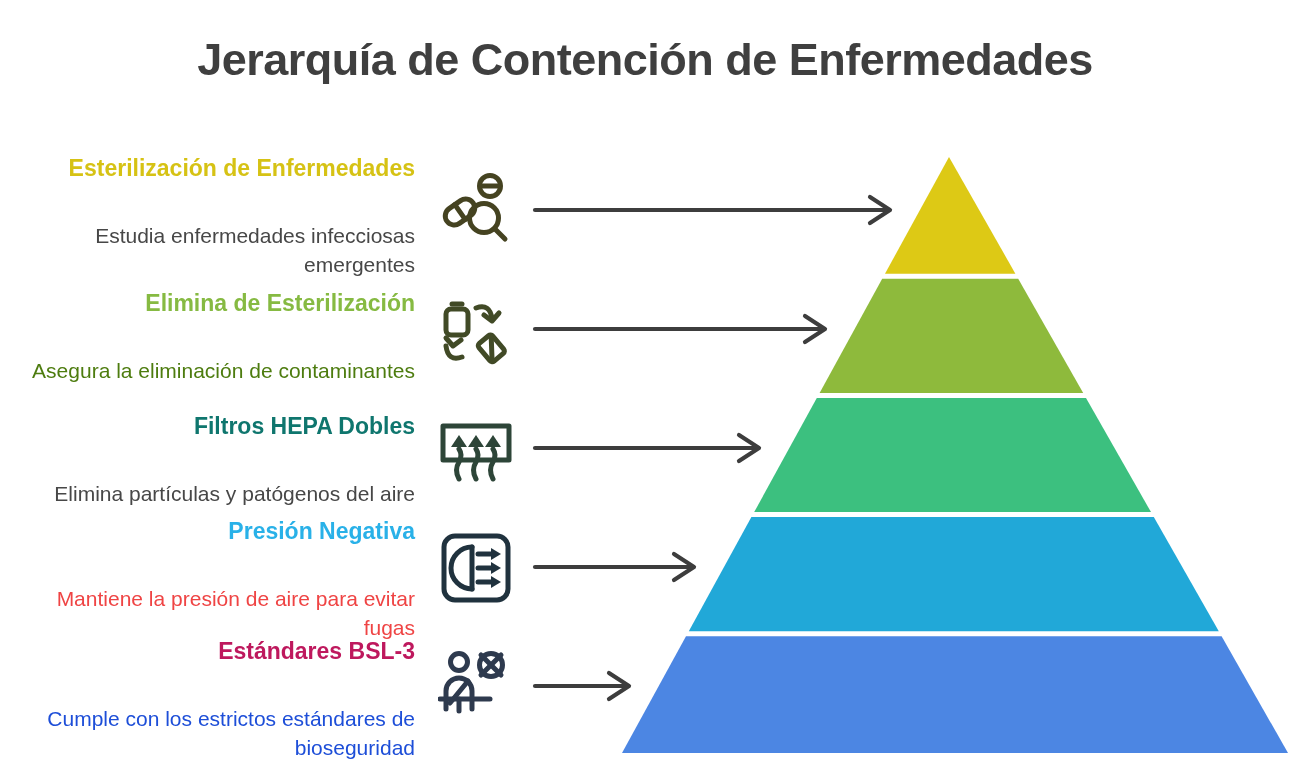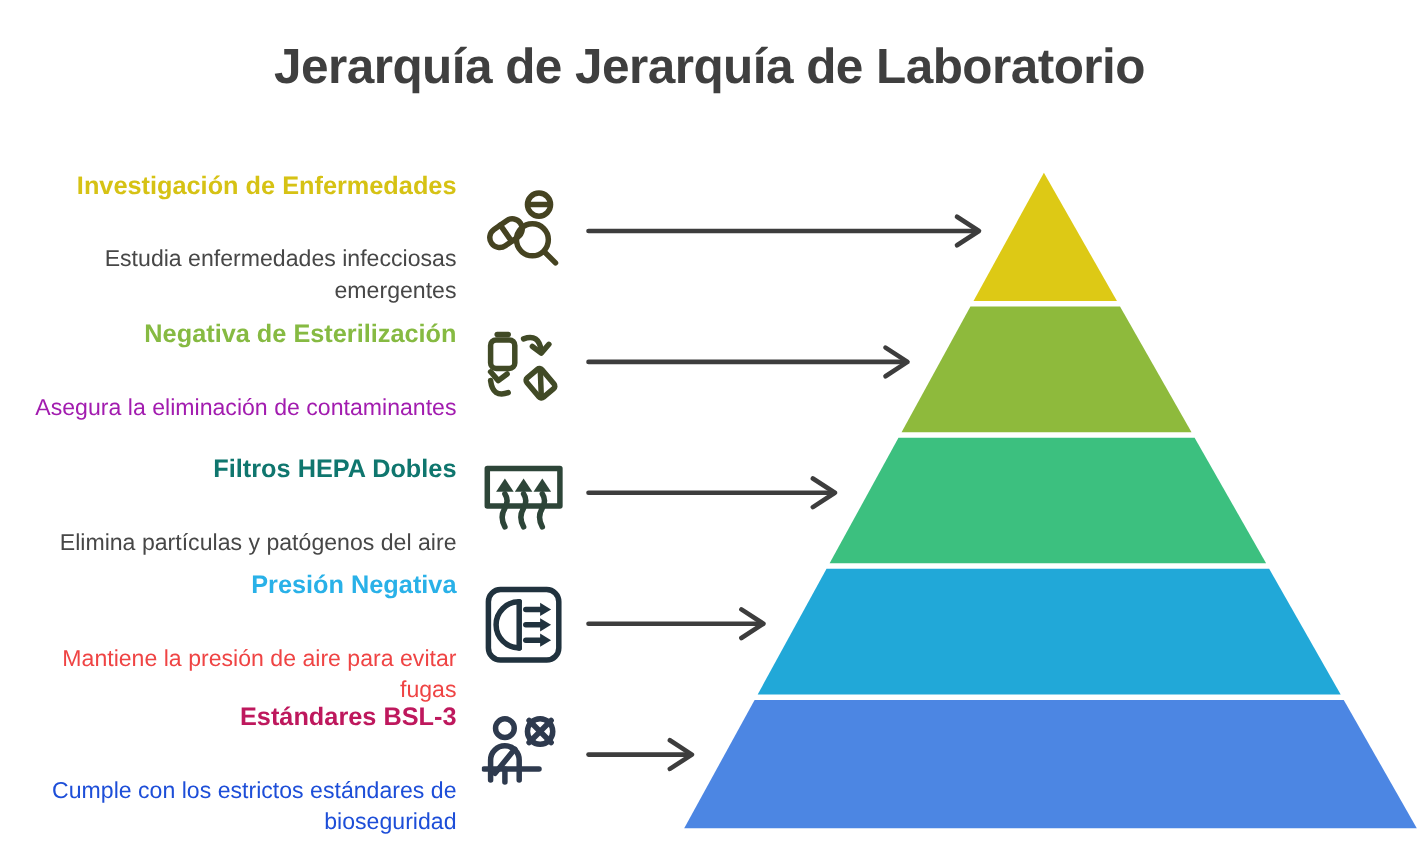--- a/index.html
+++ b/index.html
@@ -18,21 +18,21 @@
   .row-1{top:155px;} .row-2{top:290px;} .row-3{top:413px;} .row-4{top:518px;} .row-5{top:638px;}
   .icon{position:absolute;left:438px;width:76px;height:76px;display:block;}
   .icon-1{top:172px;} .icon-2{top:295px;} .icon-3{top:411px;} .icon-4{top:530px;} .icon-5{top:647px;}
   .icon svg{width:76px;height:76px;display:block;}
 </style>
 </head>
 <body>
 
 <div class="canvas">
 
-  <h1 class="title" style="color: rgb(63, 63, 63);">Jerarquía de Jerarquía de Laboratorio</h1>
+  <h1 class="title" style="color: rgb(63, 63, 63);">Jerarquía de Contención de Enfermedades</h1>
 
   <svg id="diagram-svg" viewBox="0 0 1290 765">
       <polygon points="949.0,157.0 1015.4,273.7 885.0,273.7" fill="#ddc915"></polygon>
       <polygon points="882.2,278.7 1018.2,278.7 1083.2,392.9 819.6,392.9" fill="#8eba3c"></polygon>
       <polygon points="816.8,397.9 1086.0,397.9 1151.0,512.1 754.2,512.1" fill="#3cc07f"></polygon>
       <polygon points="751.4,517.1 1153.8,517.1 1218.8,631.3 688.8,631.3" fill="#21a8d8"></polygon>
       <polygon points="686.0,636.3 1221.6,636.3 1288.0,753.0 622.0,753.0" fill="#4c86e3"></polygon>
       <g stroke="#3d3d3d" fill="none" stroke-width="4.2" stroke-linecap="round" stroke-linejoin="round">
         <line x1="535" y1="210" x2="888" y2="210"></line>
         <polyline points="870,197 890,210 870,223"></polyline>
@@ -49,39 +49,39 @@
         <line x1="535" y1="567" x2="692" y2="567"></line>
         <polyline points="674,554 694,567 674,580"></polyline>
       </g>
       <g stroke="#3d3d3d" fill="none" stroke-width="4.2" stroke-linecap="round" stroke-linejoin="round">
         <line x1="535" y1="686" x2="627" y2="686"></line>
         <polyline points="609,673 629,686 609,699"></polyline>
       </g>
     </svg>
 
   <div class="row row-1">
-    <span class="label" style="color: rgb(214, 194, 20);">Investigación de Enfermedades</span>
+    <span class="label" style="color: rgb(214, 194, 20);">Esterilización de Enfermedades</span>
     <div class="desc" style="color: rgb(71, 71, 71);">Estudia enfermedades infecciosas emergentes</div>
   </div>
   <span class="icon icon-1" style="color: rgb(69, 67, 33);">
     <svg viewBox="0 0 76 76" fill="none" stroke="currentColor" stroke-width="5" stroke-linecap="round" stroke-linejoin="round">
       <g transform="rotate(-35 22 40)">
         <rect x="6" y="31" width="32" height="18" rx="9"></rect>
         <line x1="22" y1="31" x2="22" y2="49"></line>
       </g>
       <circle cx="52" cy="14" r="10.5"></circle>
       <line x1="43" y1="14" x2="61" y2="14"></line>
       <circle cx="46" cy="46" r="14.5"></circle>
       <line x1="57" y1="57" x2="67" y2="67"></line>
     </svg>
   </span>
 
   <div class="row row-2">
-    <span class="label" style="color: rgb(134, 186, 66);">Negativa de Esterilización</span>
-    <div class="desc" style="color: #a21caf; padding-left: 28px;">Asegura la eliminación de contaminantes</div>
+    <span class="label" style="color: rgb(134, 186, 66);">Elimina de Esterilización</span>
+    <div class="desc" style="color: #4d7c0f; padding-left: 28px;">Asegura la eliminación de contaminantes</div>
   </div>
   <span class="icon icon-2" style="color: rgb(65, 74, 38);">
     <svg viewBox="0 0 76 76" fill="none" stroke="currentColor" stroke-width="5" stroke-linecap="round" stroke-linejoin="round">
       <rect x="8" y="14" width="22" height="26" rx="5"></rect>
       <line x1="14" y1="9" x2="24" y2="9"></line>
       <path d="M38 13 q14 -5 16 11"></path>
       <polyline points="46,20 54,26 61,18"></polyline>
       <path d="M24 62 q-14 5 -16 -11"></path>
       <polyline points="16,44 8,50 1,42" transform="translate(7 1)"></polyline>
       <g transform="rotate(-40 53 53)">

